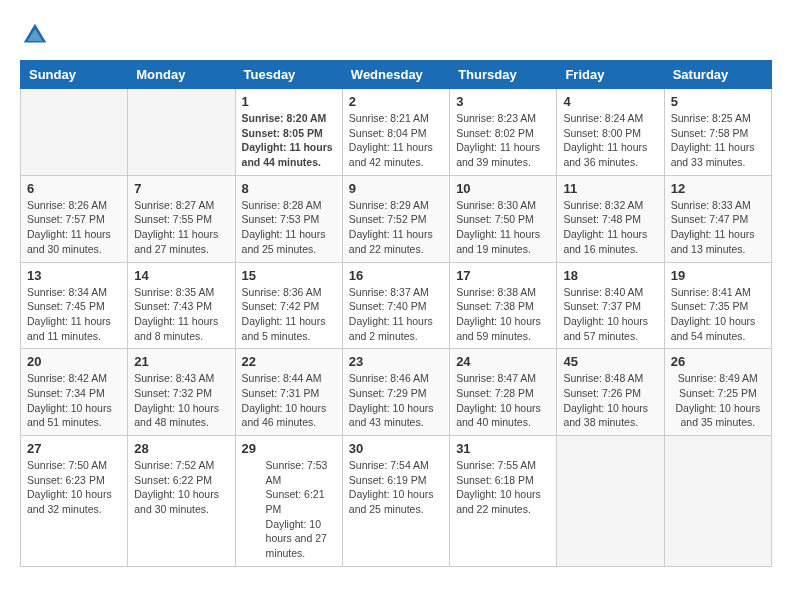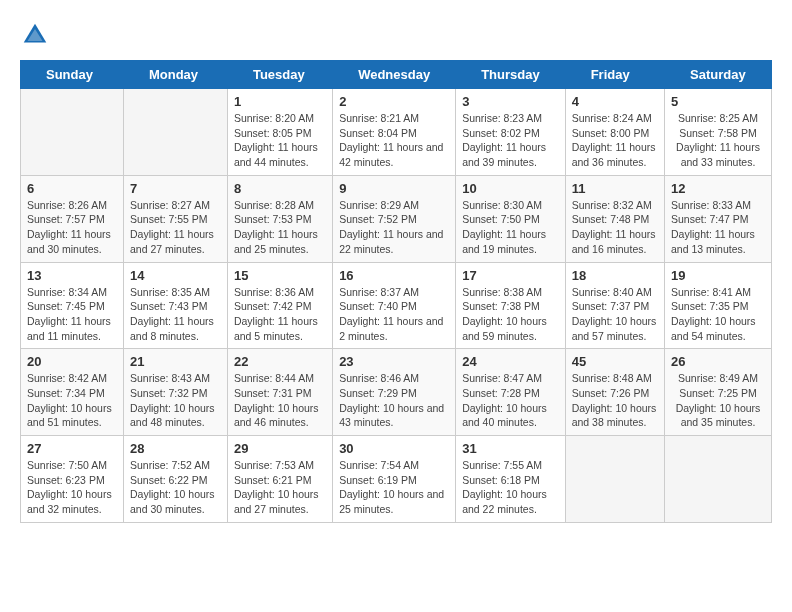--- a/index.html
+++ b/index.html
@@ -53,21 +53,21 @@
       color: #555;
     }
     .calendar {
       width: 100%;
       border-collapse: collapse;
     }
     .calendar th {
       background-color: #1a6db5;
       color: #fff;
       text-align: left;
-      padding: 6px 25px;
+      padding: 6px 8px;
       font-size: 13px;
       font-weight: bold;
       border: 1px solid #1a6db5;
     }
     .calendar td {
       border: 1px solid #ccc;
       vertical-align: top;
       padding: 5px 6px;
       width: calc(100% / 7);
       min-height: 80px;
@@ -123,21 +123,21 @@
         <th>Friday</th>
         <th>Saturday</th>
       </tr>
   </thead>
   <tbody id="calendar-body">
   <tr>
         <td class="empty-cell"></td>
         <td class="empty-cell"></td>
         <td>
           <span class="day-number">1</span>
-          <div class="day-detail" style="white-space: pre-line;">Sunrise: 8:20 AM
+          <div class="day-detail" style="white-space: pre-line; font-weight: bold;">Sunrise: 8:20 AM
 Sunset: 8:05 PM
 Daylight: 11 hours and 44 minutes.</div>
         </td>
         <td>
           <span class="day-number">2</span>
           <div class="day-detail" style="white-space: pre-line;">Sunrise: 8:21 AM
 Sunset: 8:04 PM
 Daylight: 11 hours and 42 minutes.</div>
         </td>
         <td>
@@ -147,21 +147,21 @@
 Daylight: 11 hours and 39 minutes.</div>
         </td>
         <td>
           <span class="day-number">4</span>
           <div class="day-detail" style="white-space: pre-line;">Sunrise: 8:24 AM
 Sunset: 8:00 PM
 Daylight: 11 hours and 36 minutes.</div>
         </td>
         <td>
           <span class="day-number">5</span>
-          <div class="day-detail" style="white-space: pre-line; text-align: center;">Sunrise: 8:25 AM
+          <div class="day-detail" style="white-space: pre-line;">Sunrise: 8:25 AM
 Sunset: 7:58 PM
 Daylight: 11 hours and 33 minutes.</div>
         </td>
       </tr>
       <tr>
         <td>
           <span class="day-number">6</span>
           <div class="day-detail" style="white-space: pre-line;">Sunrise: 8:26 AM
 Sunset: 7:57 PM
 Daylight: 11 hours and 30 minutes.</div>
@@ -299,21 +299,21 @@
 Daylight: 10 hours and 32 minutes.</div>
         </td>
         <td>
           <span class="day-number">28</span>
           <div class="day-detail" style="white-space: pre-line;">Sunrise: 7:52 AM
 Sunset: 6:22 PM
 Daylight: 10 hours and 30 minutes.</div>
         </td>
         <td>
           <span class="day-number">29</span>
-          <div class="day-detail" style="white-space: pre-line;">Sunrise: 7:53 AM
+          <div class="day-detail" style="white-space: pre-line; margin-left: 24px;">Sunrise: 7:53 AM
 Sunset: 6:21 PM
 Daylight: 10 hours and 27 minutes.</div>
         </td>
         <td>
           <span class="day-number">30</span>
           <div class="day-detail" style="white-space: pre-line;">Sunrise: 7:54 AM
 Sunset: 6:19 PM
 Daylight: 10 hours and 25 minutes.</div>
         </td>
         <td>

